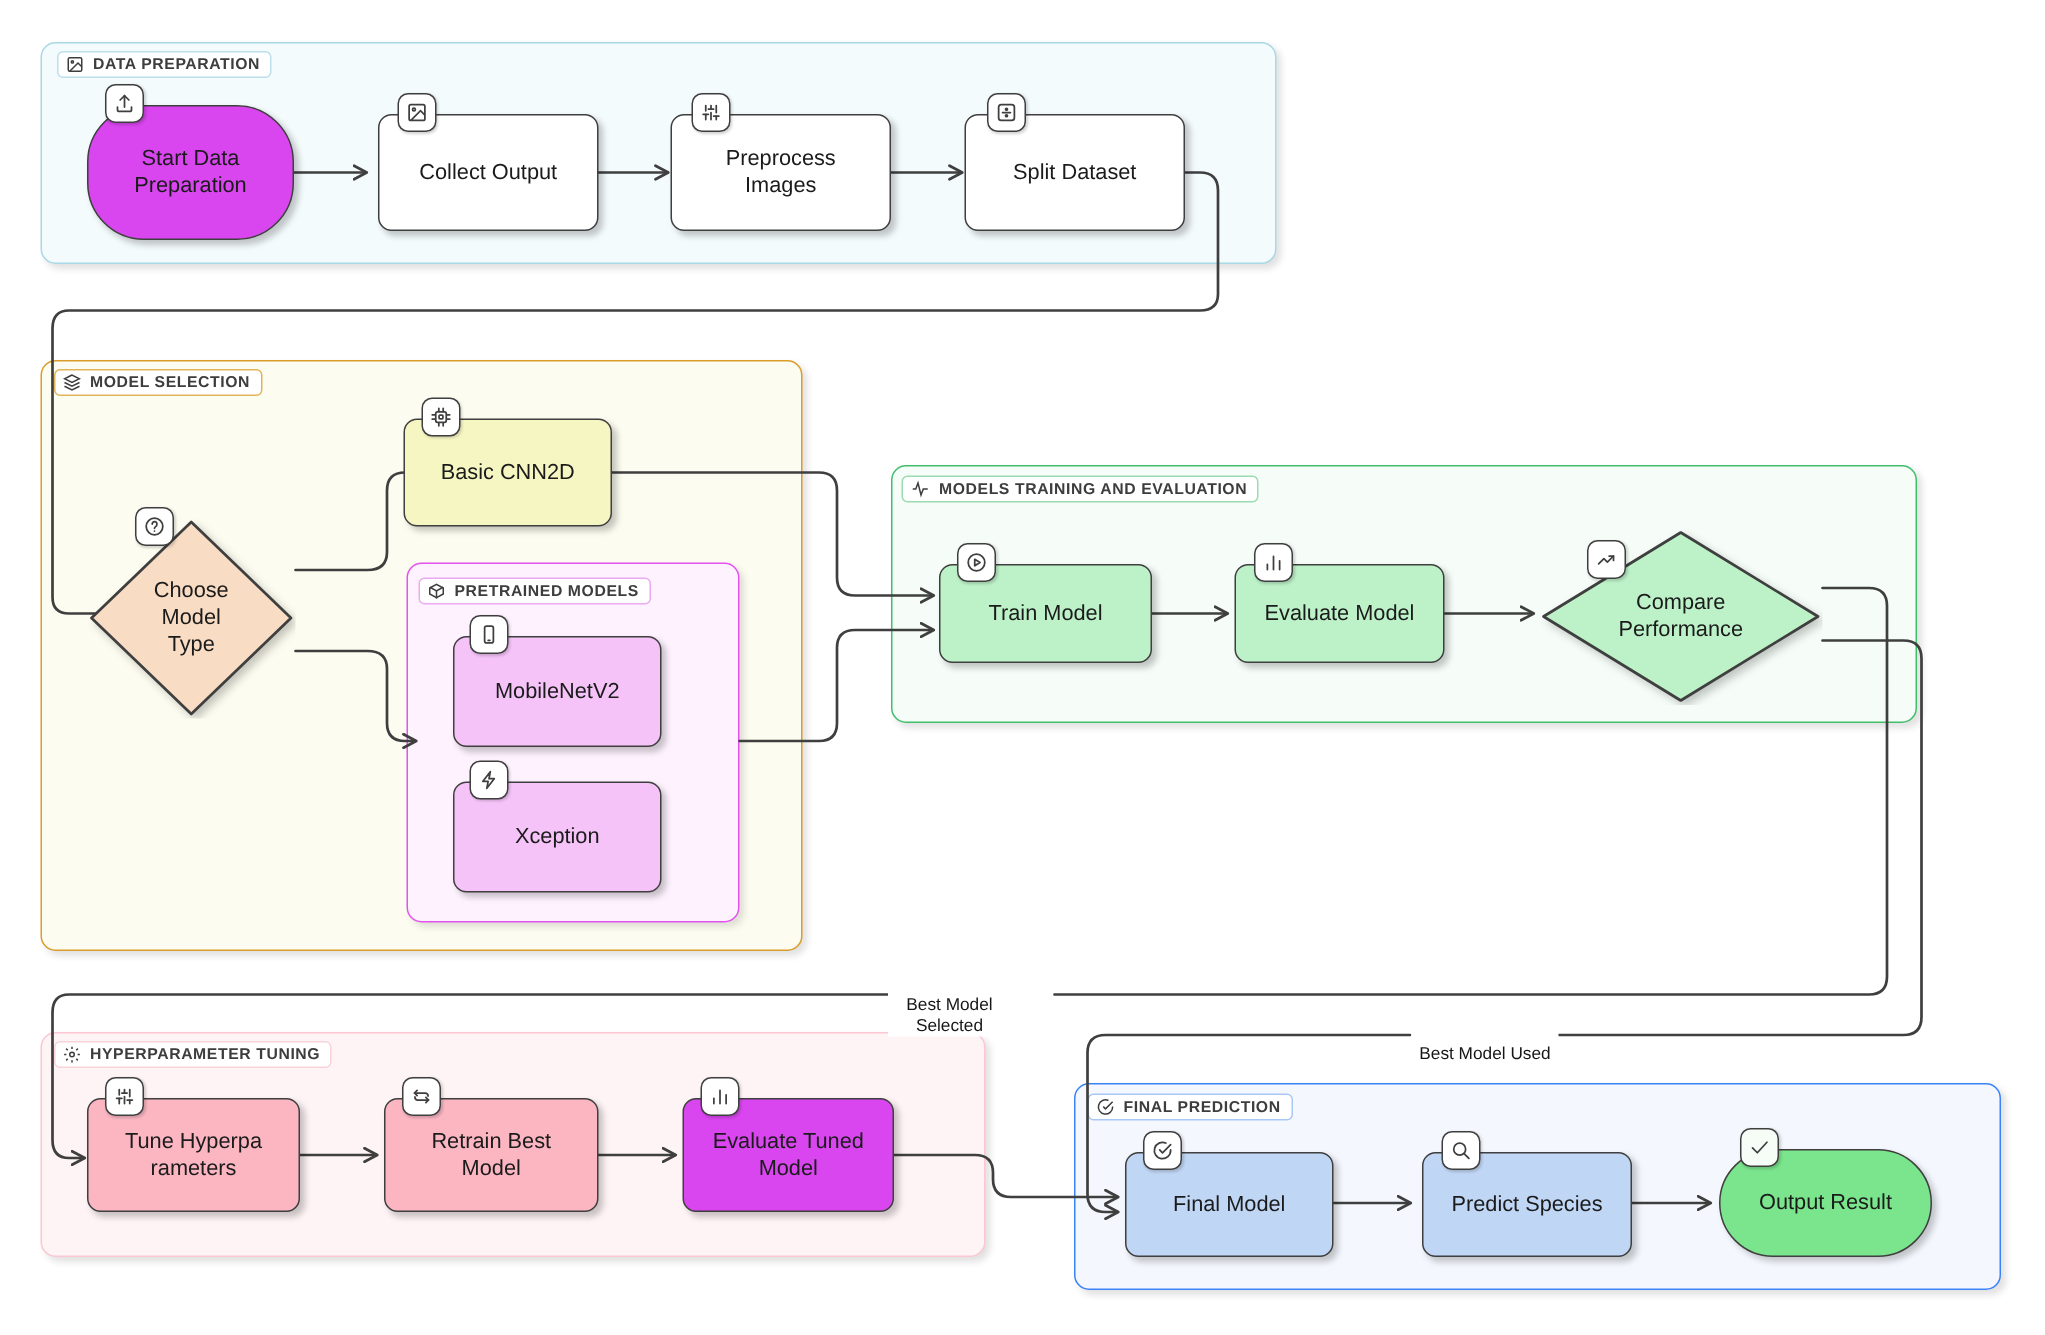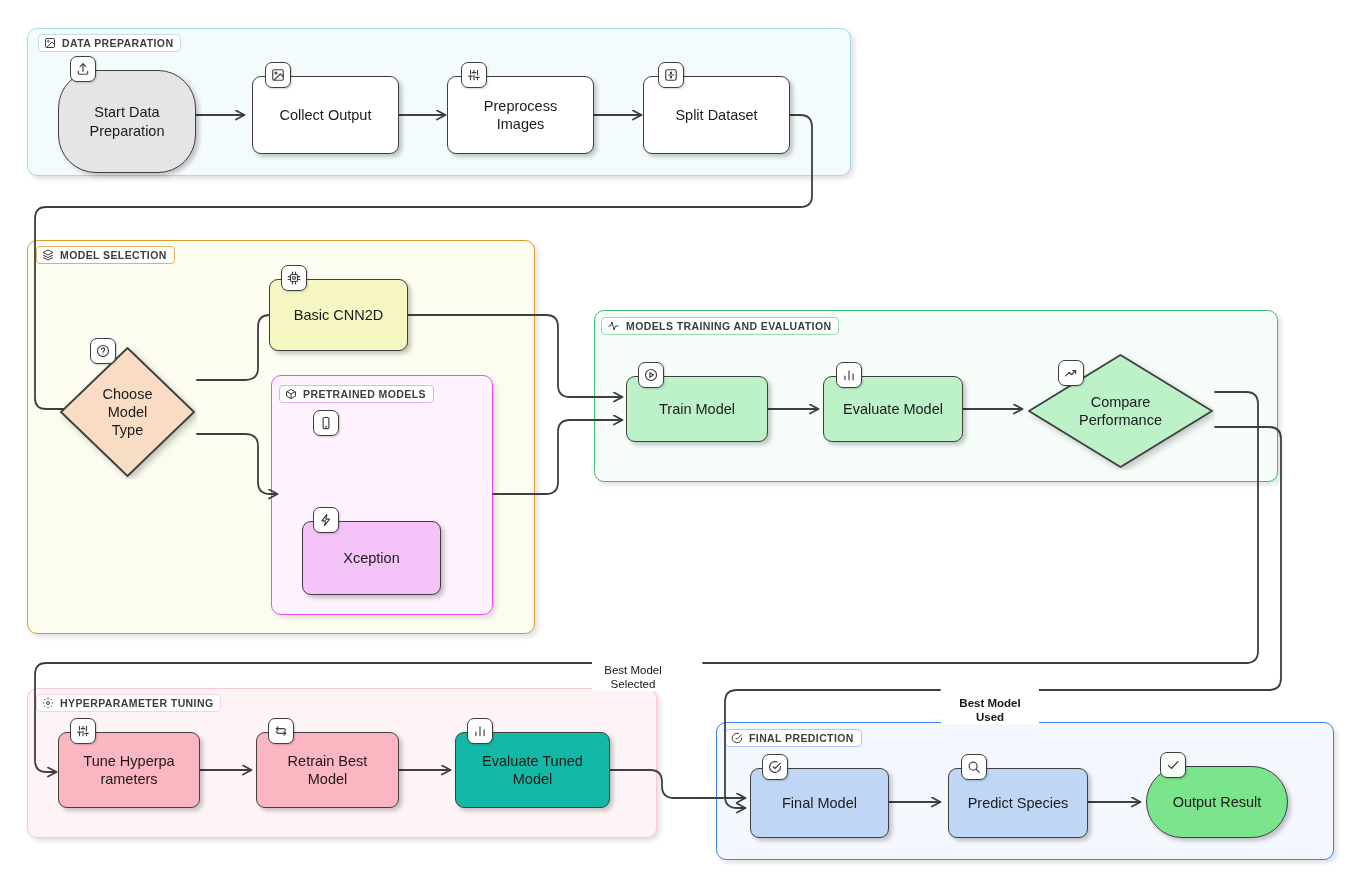--- a/index.html
+++ b/index.html
@@ -156,21 +156,21 @@
     </g>
   </svg>
 
   <div class="badge" style="left:70px;top:56px;">
     <svg width="14" height="14" viewBox="0 0 24 24" fill="none" stroke="#3f3f3f" stroke-width="2" stroke-linecap="round">
       <path d="M4 16v3a2 2 0 002 2h12a2 2 0 002-2v-3"></path>
         <path d="M12 3v13"></path>
         <path d="M7 8l5-5 5 5"></path>
     </svg>
   </div>
-  <div class="node stadium" style="left:58px;top:70px;width:138px;height:103px;background:#e5e5e5;">
+  <div class="node stadium" style="left:58px;top:70px;width:138px;height:90px;background:#d946ef;">
     <span style="white-space:pre-line">Start Data
 Preparation</span>
   </div>
 
   <div class="badge" style="left:265px;top:62px;">
     <svg width="14" height="14" viewBox="0 0 24 24" fill="none" stroke="#3f3f3f" stroke-width="2">
       <rect x="3" y="3" width="18" height="18" rx="2"></rect>
         <circle cx="8.5" cy="8.5" r="1.6"></circle>
         <path d="M21 15l-5-5L5 21"></path>
     </svg>
@@ -229,20 +229,23 @@
   </div>
   <div class="node" style="left:269px;top:279px;width:139px;height:72px;background:#f6f6c3;">
     <span style="white-space:pre-line">Basic CNN2D</span>
   </div>
 
   <div class="badge" style="left:313px;top:410px;">
     <svg width="14" height="14" viewBox="0 0 24 24" fill="none" stroke="#3f3f3f" stroke-width="2" stroke-linecap="round">
       <rect x="7" y="2.5" width="10" height="19" rx="2.2"></rect>
         <path d="M11 18.6h2"></path>
     </svg>
+  </div>
+  <div class="node" style="left:302px;top:424px;width:139px;height:74px;background:#f5c3f8;">
+    <span style="white-space:pre-line">MobileNetV2</span>
   </div>
 
   <div class="badge" style="left:313px;top:507px;">
     <svg width="14" height="14" viewBox="0 0 24 24" fill="none" stroke="#3f3f3f" stroke-width="2" stroke-linejoin="round" stroke-linecap="round">
       <path d="M13.5 2.5L5 13.5h6l-1.5 8L18 10.5h-6l1.5-8z"></path>
     </svg>
   </div>
   <div class="node" style="left:302px;top:521px;width:139px;height:74px;background:#f5c3f8;">
     <span style="white-space:pre-line">Xception</span>
   </div>
@@ -304,21 +307,21 @@
   <div class="node" style="left:256px;top:732px;width:143px;height:76px;background:#fbb6c2;">
     <span style="white-space:pre-line">Retrain Best
 Model</span>
   </div>
 
   <div class="badge" style="left:467px;top:718px;">
     <svg width="14" height="14" viewBox="0 0 24 24" fill="none" stroke="#3f3f3f" stroke-width="2" stroke-linecap="round">
       <path d="M5 20V14M12 20V5M19 20V10"></path>
     </svg>
   </div>
-  <div class="node" style="left:455px;top:732px;width:155px;height:76px;background:#14b8a6;">
+  <div class="node" style="left:455px;top:732px;width:141px;height:76px;background:#d946ef;">
     <span style="white-space:pre-line">Evaluate Tuned
 Model</span>
   </div>
 
   <div class="badge" style="left:762px;top:754px;">
     <svg width="14" height="14" viewBox="0 0 24 24" fill="none" stroke="#3f3f3f" stroke-width="2" stroke-linecap="round" stroke-linejoin="round">
       <path d="M21.3 11.3V12a9.3 9.3 0 11-5.5-8.5"></path>
         <path d="M8.8 11.4l3.2 3.2 9.3-9.3"></path>
     </svg>
   </div>
@@ -342,17 +345,17 @@
     </svg>
   </div>
   <div class="node stadium" style="left:1146px;top:766px;width:142px;height:72px;background:#7ae58c;">
     <span style="white-space:pre-line">Output Result</span>
   </div>
 
   <div class="edge-label" style="left:592px;top:650px;width:76px;">
     <span>Best Model
 Selected</span>
   </div>
-  <div class="edge-label" style="left:941px;top:683px;width:92px;font-weight:bold;">
+  <div class="edge-label" style="left:941px;top:683px;width:92px;">
     <span>Best Model Used</span>
   </div>
 
 </div>
 
 </body></html>

